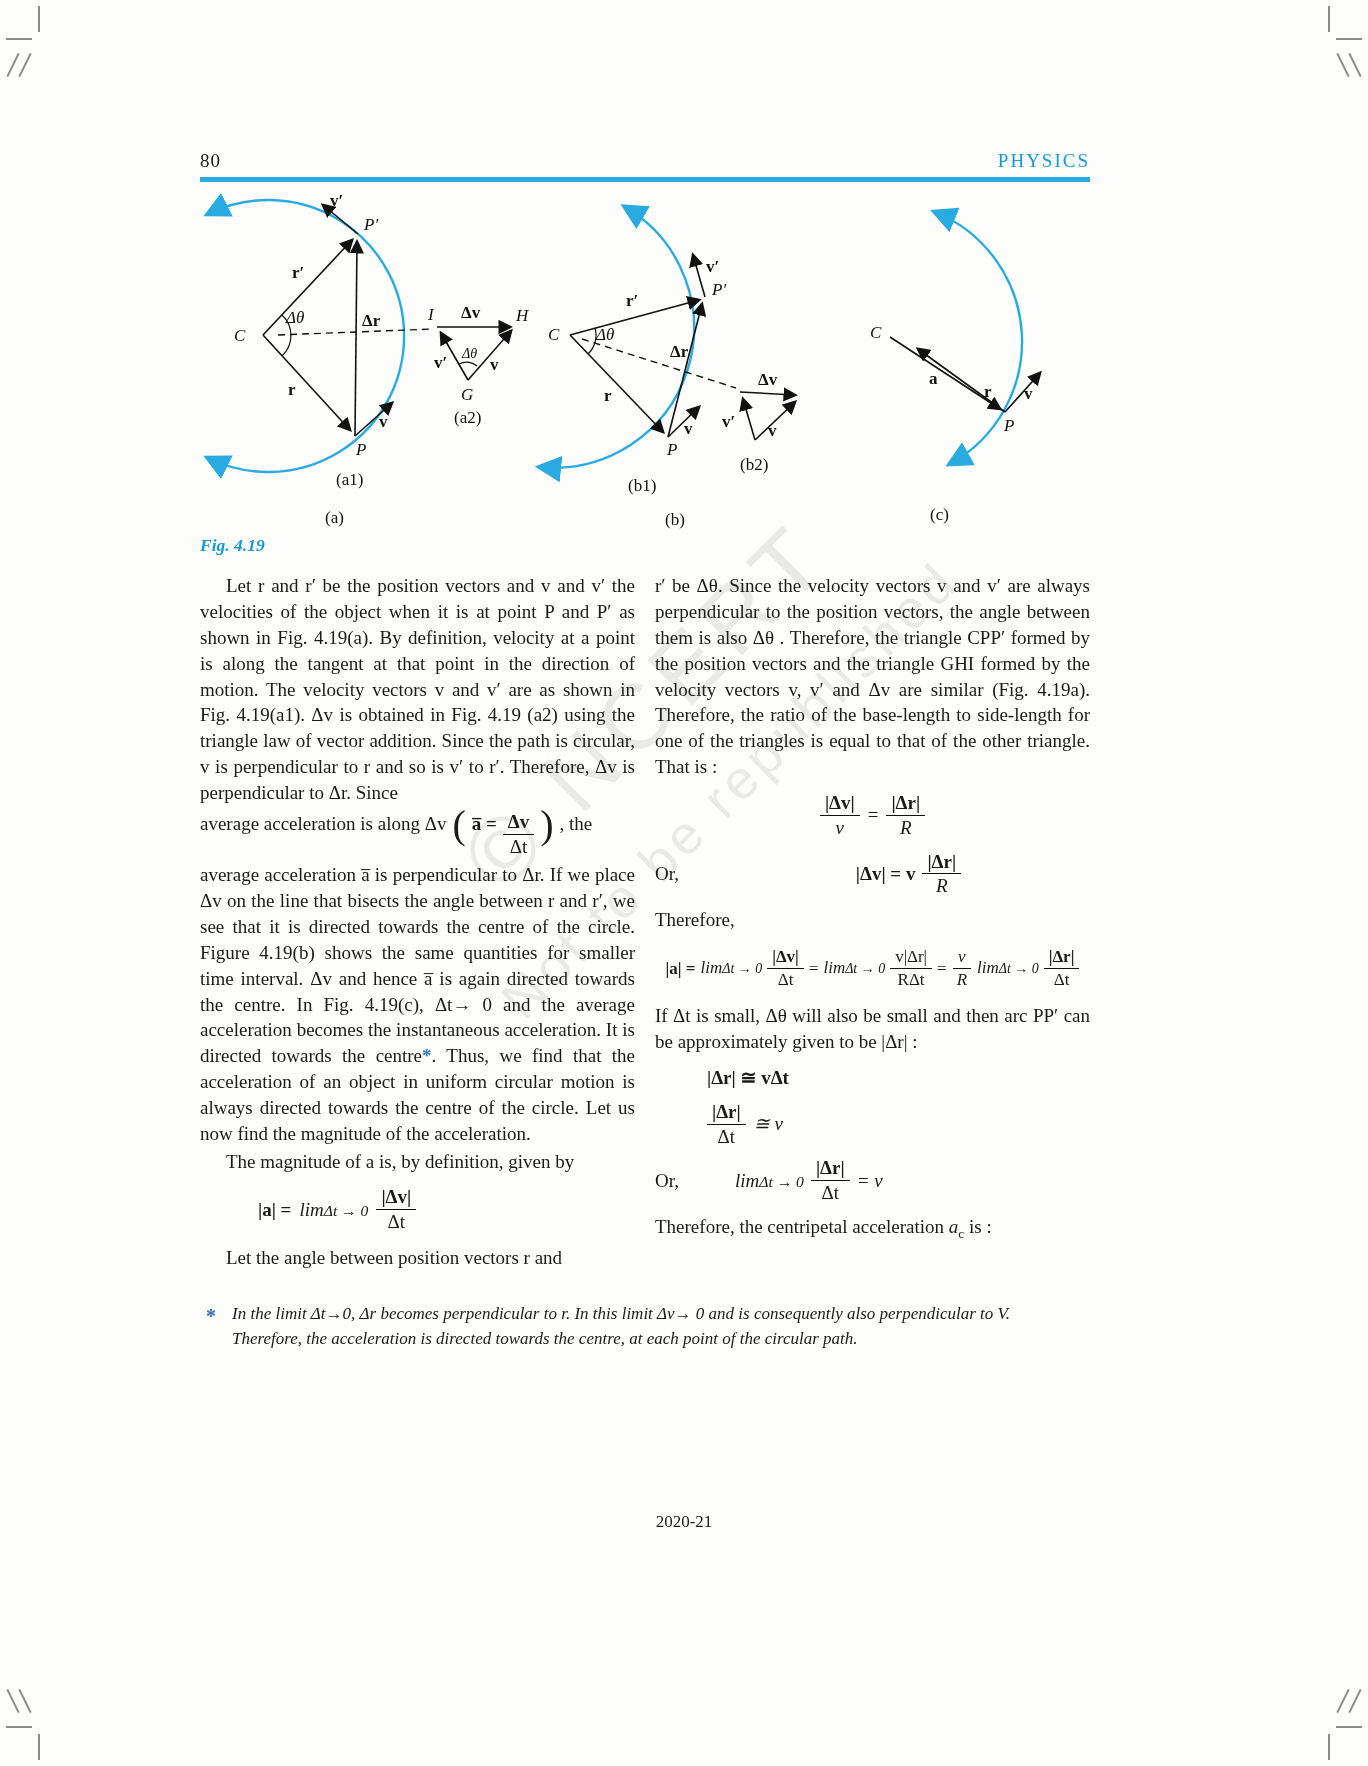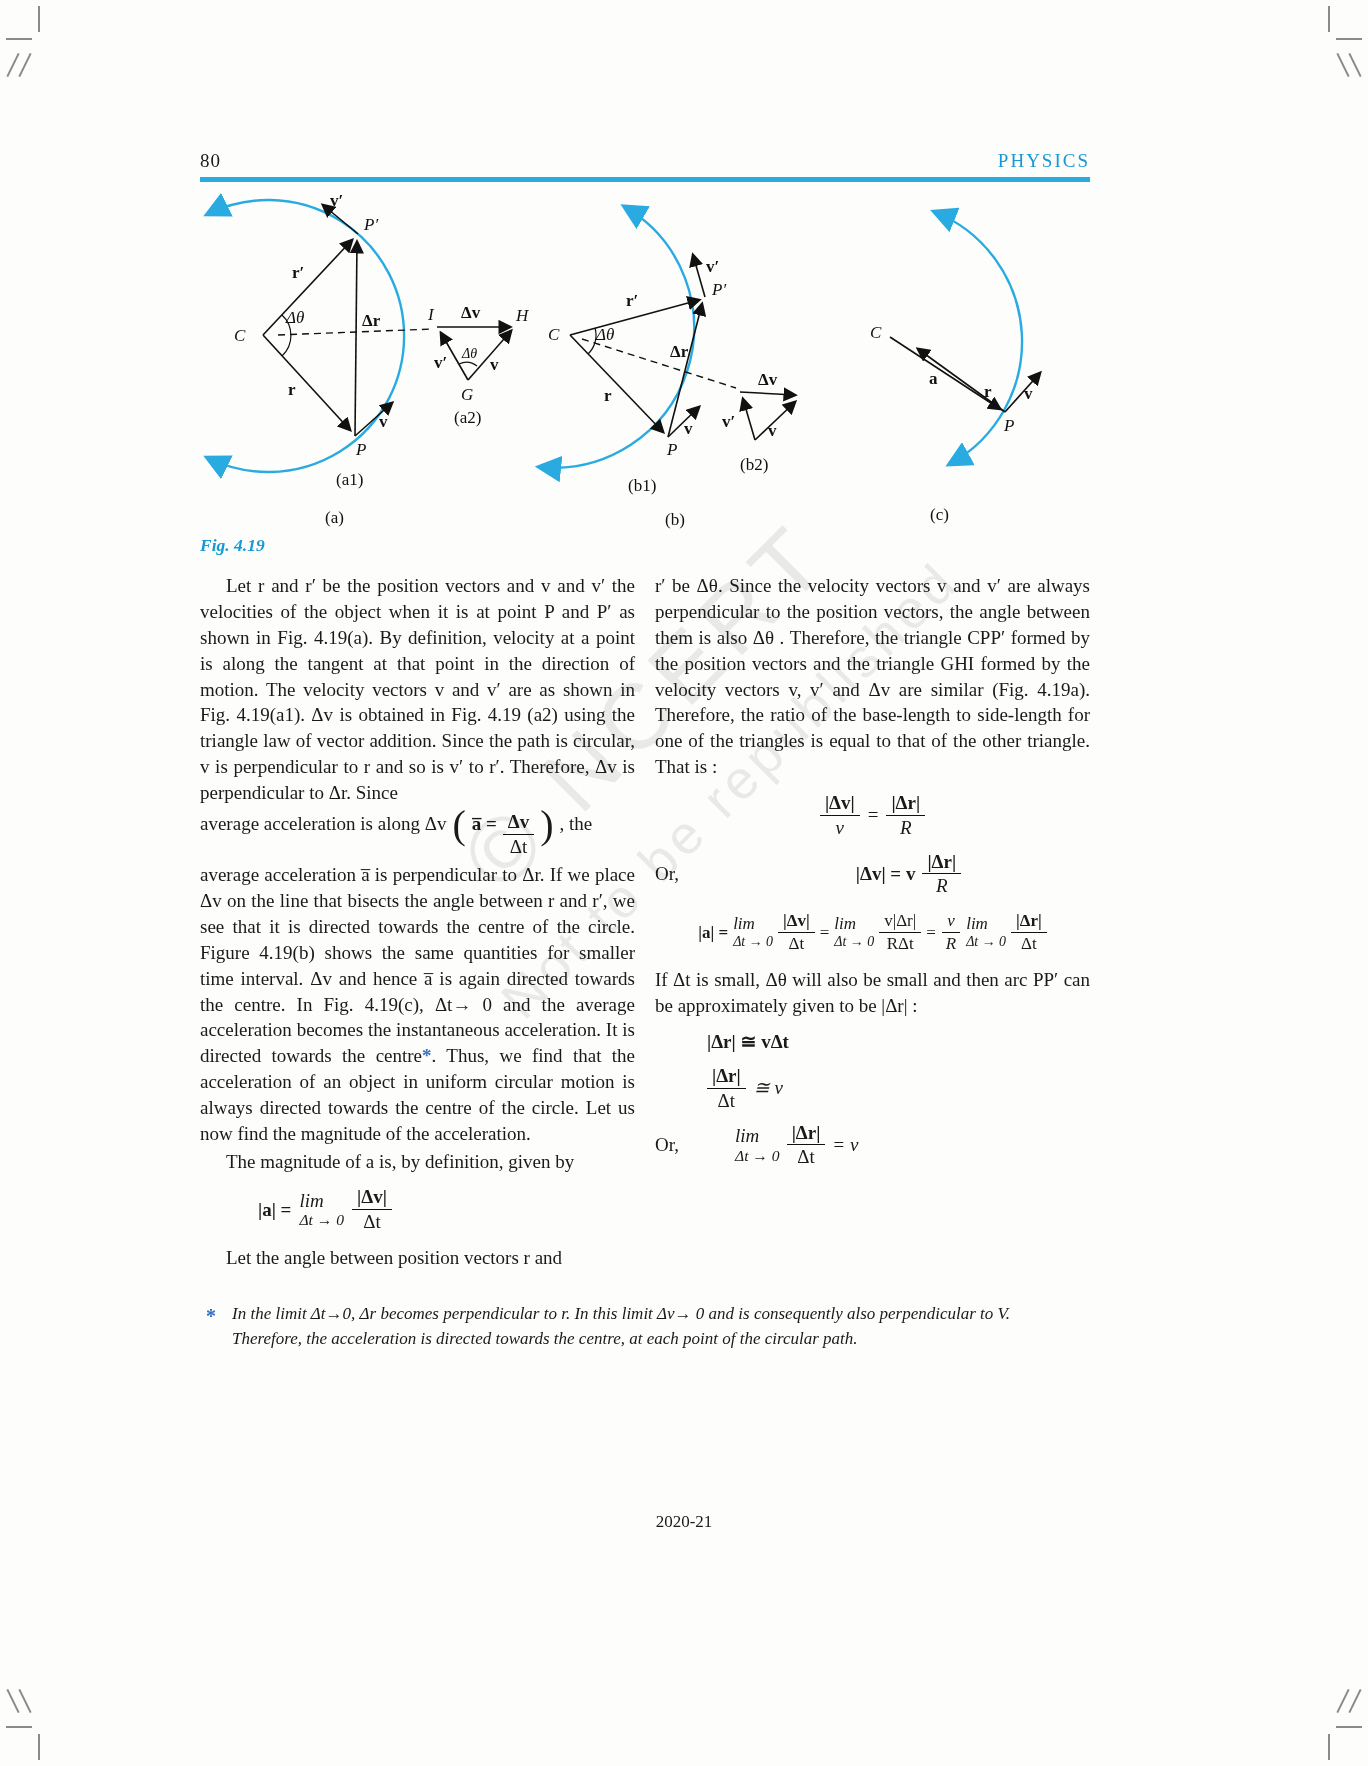--- a/index.html
+++ b/index.html
@@ -43,21 +43,21 @@
   .bv{font-weight:bold;}
 
   
   .equation{display:flex;align-items:center;justify-content:center;gap:8px;margin:12px 0;font-size:19px;}
   .eq-left{justify-content:flex-start;padding-left:58px;}
   .eq-left2{justify-content:flex-start;padding-left:52px;margin:10px 0;}
   .chain{font-size:17px;gap:5px;margin:14px 0;}
   .frac{display:inline-flex;flex-direction:column;align-items:center;vertical-align:middle;line-height:1.15;}
   .frac .num{padding:0 5px 1px 5px;border-bottom:1.4px solid #111;}
   .frac .den{padding:1px 5px 0 5px;}
-  .lim{display:inline-flex;flex-direction:column;align-items:flex-start;font-style:italic;line-height:1.05;}
+  .lim{display:inline-flex;align-items:flex-end;font-style:italic;line-height:1.05;}
   .lim .l2{font-size:0.82em;margin-top:2px;}
   .eq-row{display:flex;align-items:center;margin:10px 0;font-size:19px;}
   .eq-row .lead{width:72px;}
   .eq-row .eq-body{flex:1;display:flex;align-items:center;justify-content:center;gap:7px;}
   .eq-row .eq-body.left{justify-content:flex-start;padding-left:8px;}
   .eqline{display:flex;gap:6px;margin:5px 0;}
   .bigp{font-size:40px;font-weight:300;line-height:0.8;transform:translateY(-2px);}
   sub{font-size:0.7em;}
 
   
@@ -266,20 +266,21 @@
         <span class="lead">Or,</span>
         <span class="eq-body">
           <span class="bv">|Δv| = v</span>
           <span class="frac">
             <span class="num bv">|Δr|</span>
             <span class="den it">R</span>
           </span>
         </span>
       </div>
 
+      <p>Therefore,</p>
 
       <div class="equation chain">
         <span class="bv">|a| =</span>
         <span class="lim">
           <span class="l1">lim</span>
           <span class="l2">Δt → 0</span>
         </span>
         <span class="frac">
           <span class="num bv">|Δv|</span>
           <span class="den">Δt</span>
@@ -330,20 +331,21 @@
             <span class="l2">Δt → 0</span>
           </span>
           <span class="frac">
             <span class="num bv">|Δr|</span>
             <span class="den">Δt</span>
           </span>
           <span class="it">= v</span>
         </span>
       </div>
 
+      <p><span>Therefore, the centripetal acceleration </span><span class="it">a</span><sub>c</sub><span> is :</span></p>
     </div>
   </div>
 
   <div class="footnote">
     <span class="star">*</span>
     <p>In the limit Δt→0, Δr becomes perpendicular to r. In this limit Δv→ 0 and is consequently also perpendicular to V. Therefore, the acceleration is directed towards the centre, at each point of the circular path.</p>
   </div>
 
 </div>
 

